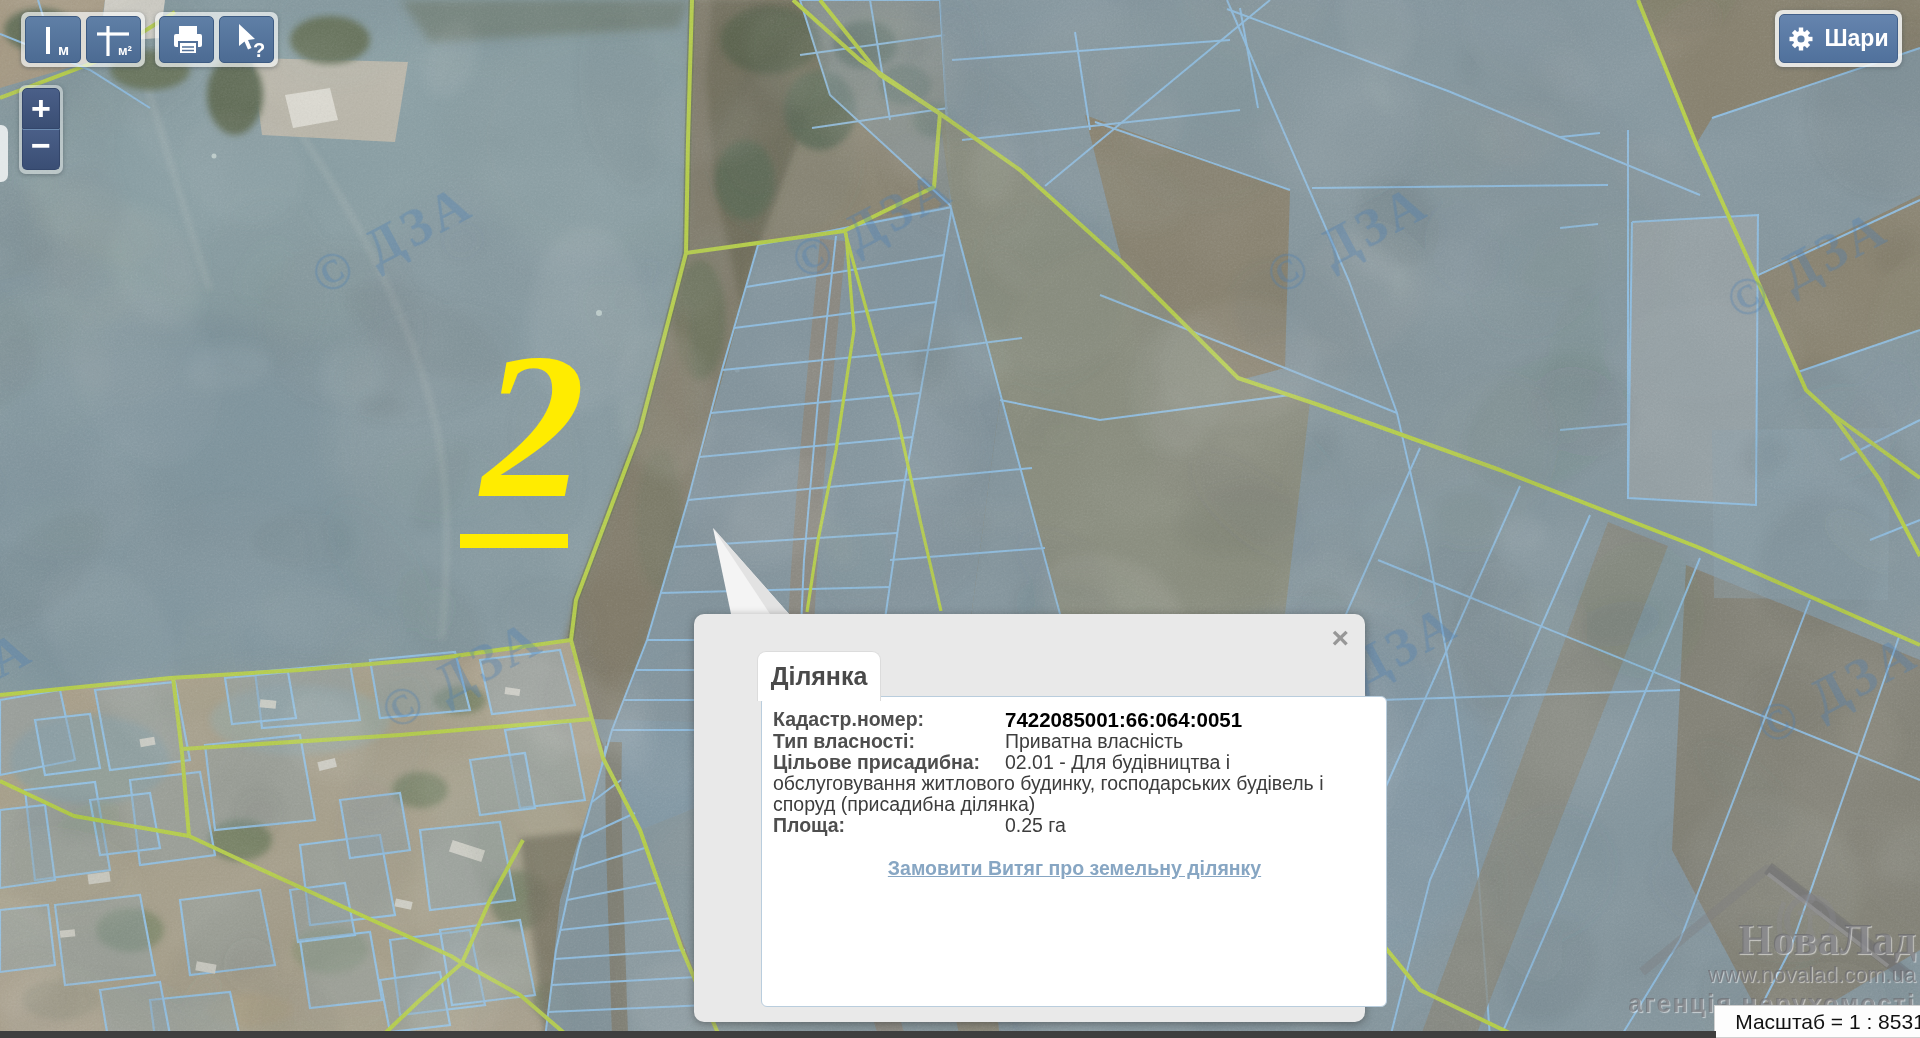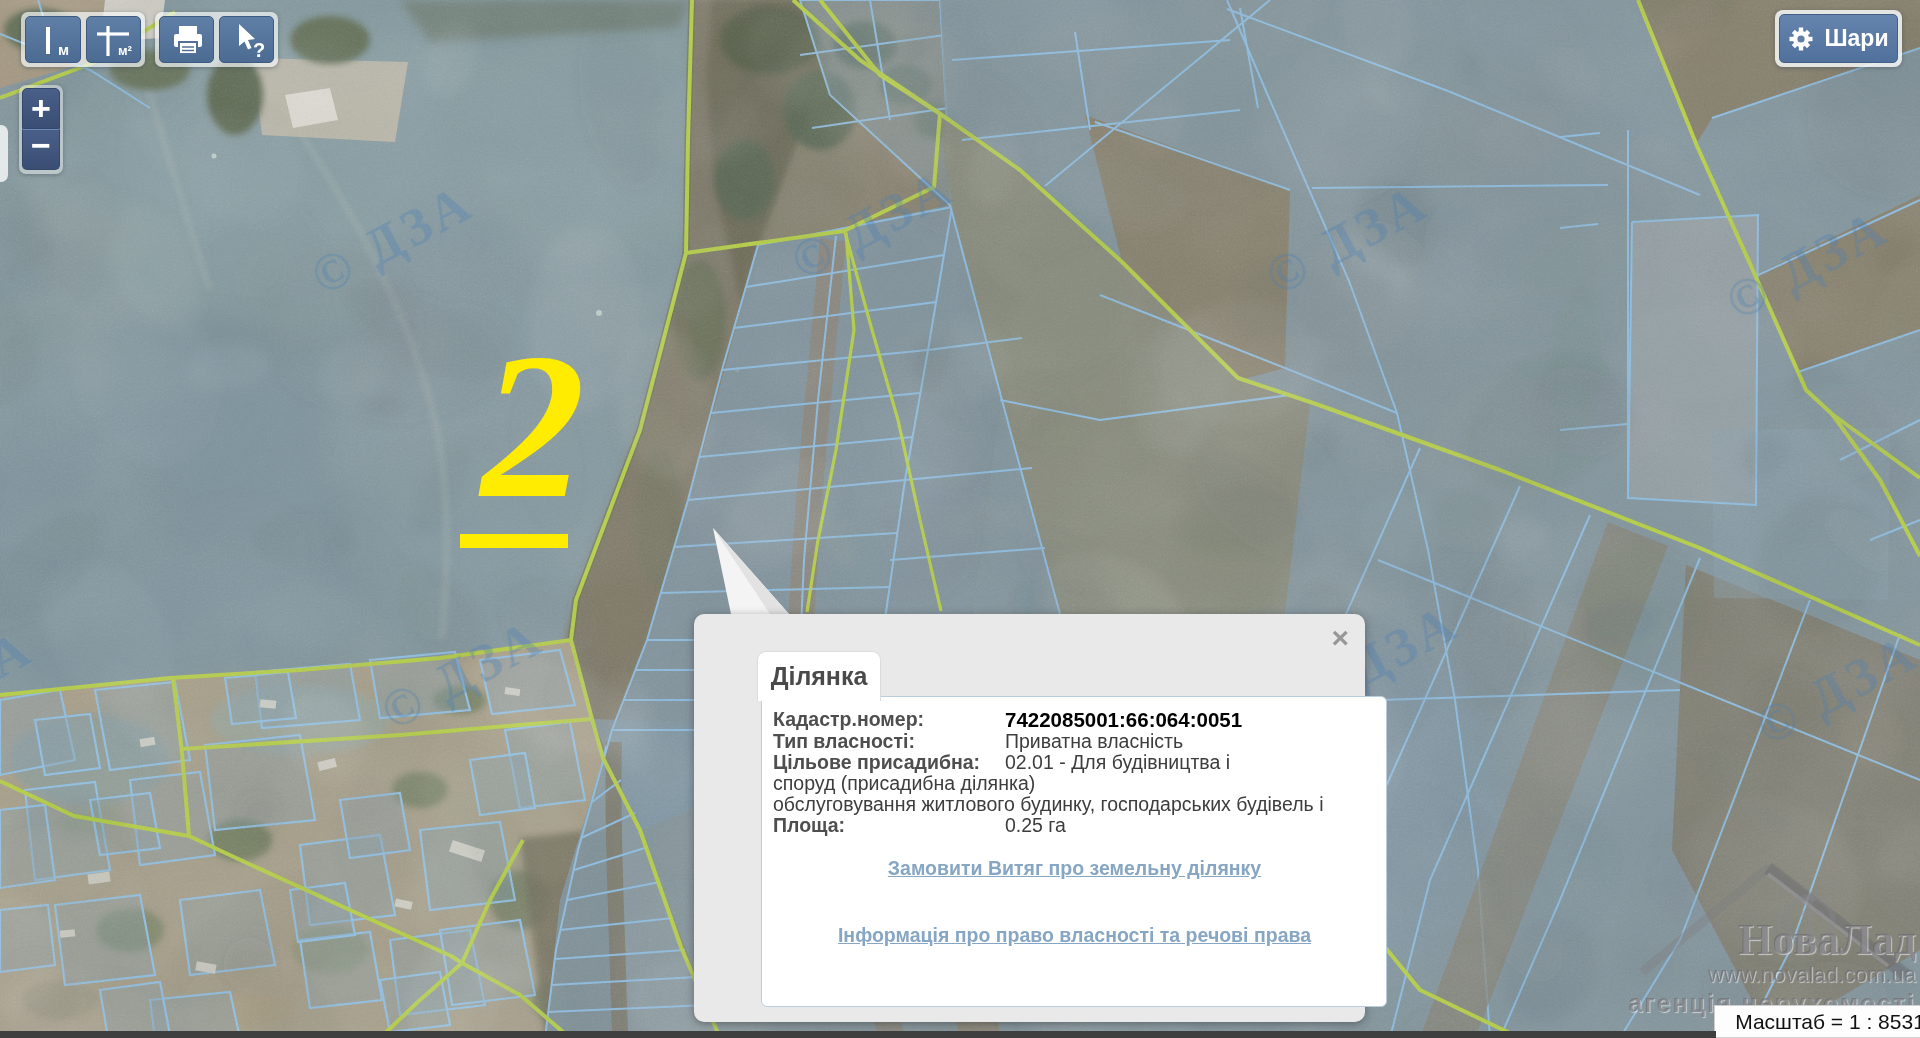--- a/index.html
+++ b/index.html
@@ -653,26 +653,25 @@
   <polygon points="13,8 89,94 70,94" fill="#e2e2e2"></polygon>
 </svg>
 
 <div id="popup">
   <div class="close">×</div>
   <div class="tab">Ділянка</div>
   <div class="inner">
     <div><span class="lbl">Кадастр.номер:</span><span class="cad">7422085001:66:064:0051</span></div>
     <div><span class="lbl">Тип власності:</span><span>Приватна власність</span></div>
     <div><span class="lbl">Цільове присадибна:</span><span>02.01 - Для будівництва і</span></div>
+    <div>обслуговування житлового будинку, господарських будівель і</div>
     <div>споруд (присадибна ділянка)</div>
-    <div>обслуговування житлового будинку, господарських будівель і</div>
     <div><span class="lbl">Площа:</span><span>0.25 га</span></div>
     <div style="height:22px"></div>
     <div class="lnk">Замовити Витяг про земельну ділянку</div>
     <div style="height:23px"></div>
     <div style="height:23px"></div>
-    <div class="lnk">Інформація про право власності та речові права</div>
   </div>
 </div>
 
 <div id="scalebox">Масштаб = 1 : 8531</div>
 <div id="bottombar"></div>
 </div>
 
 </body></html>

